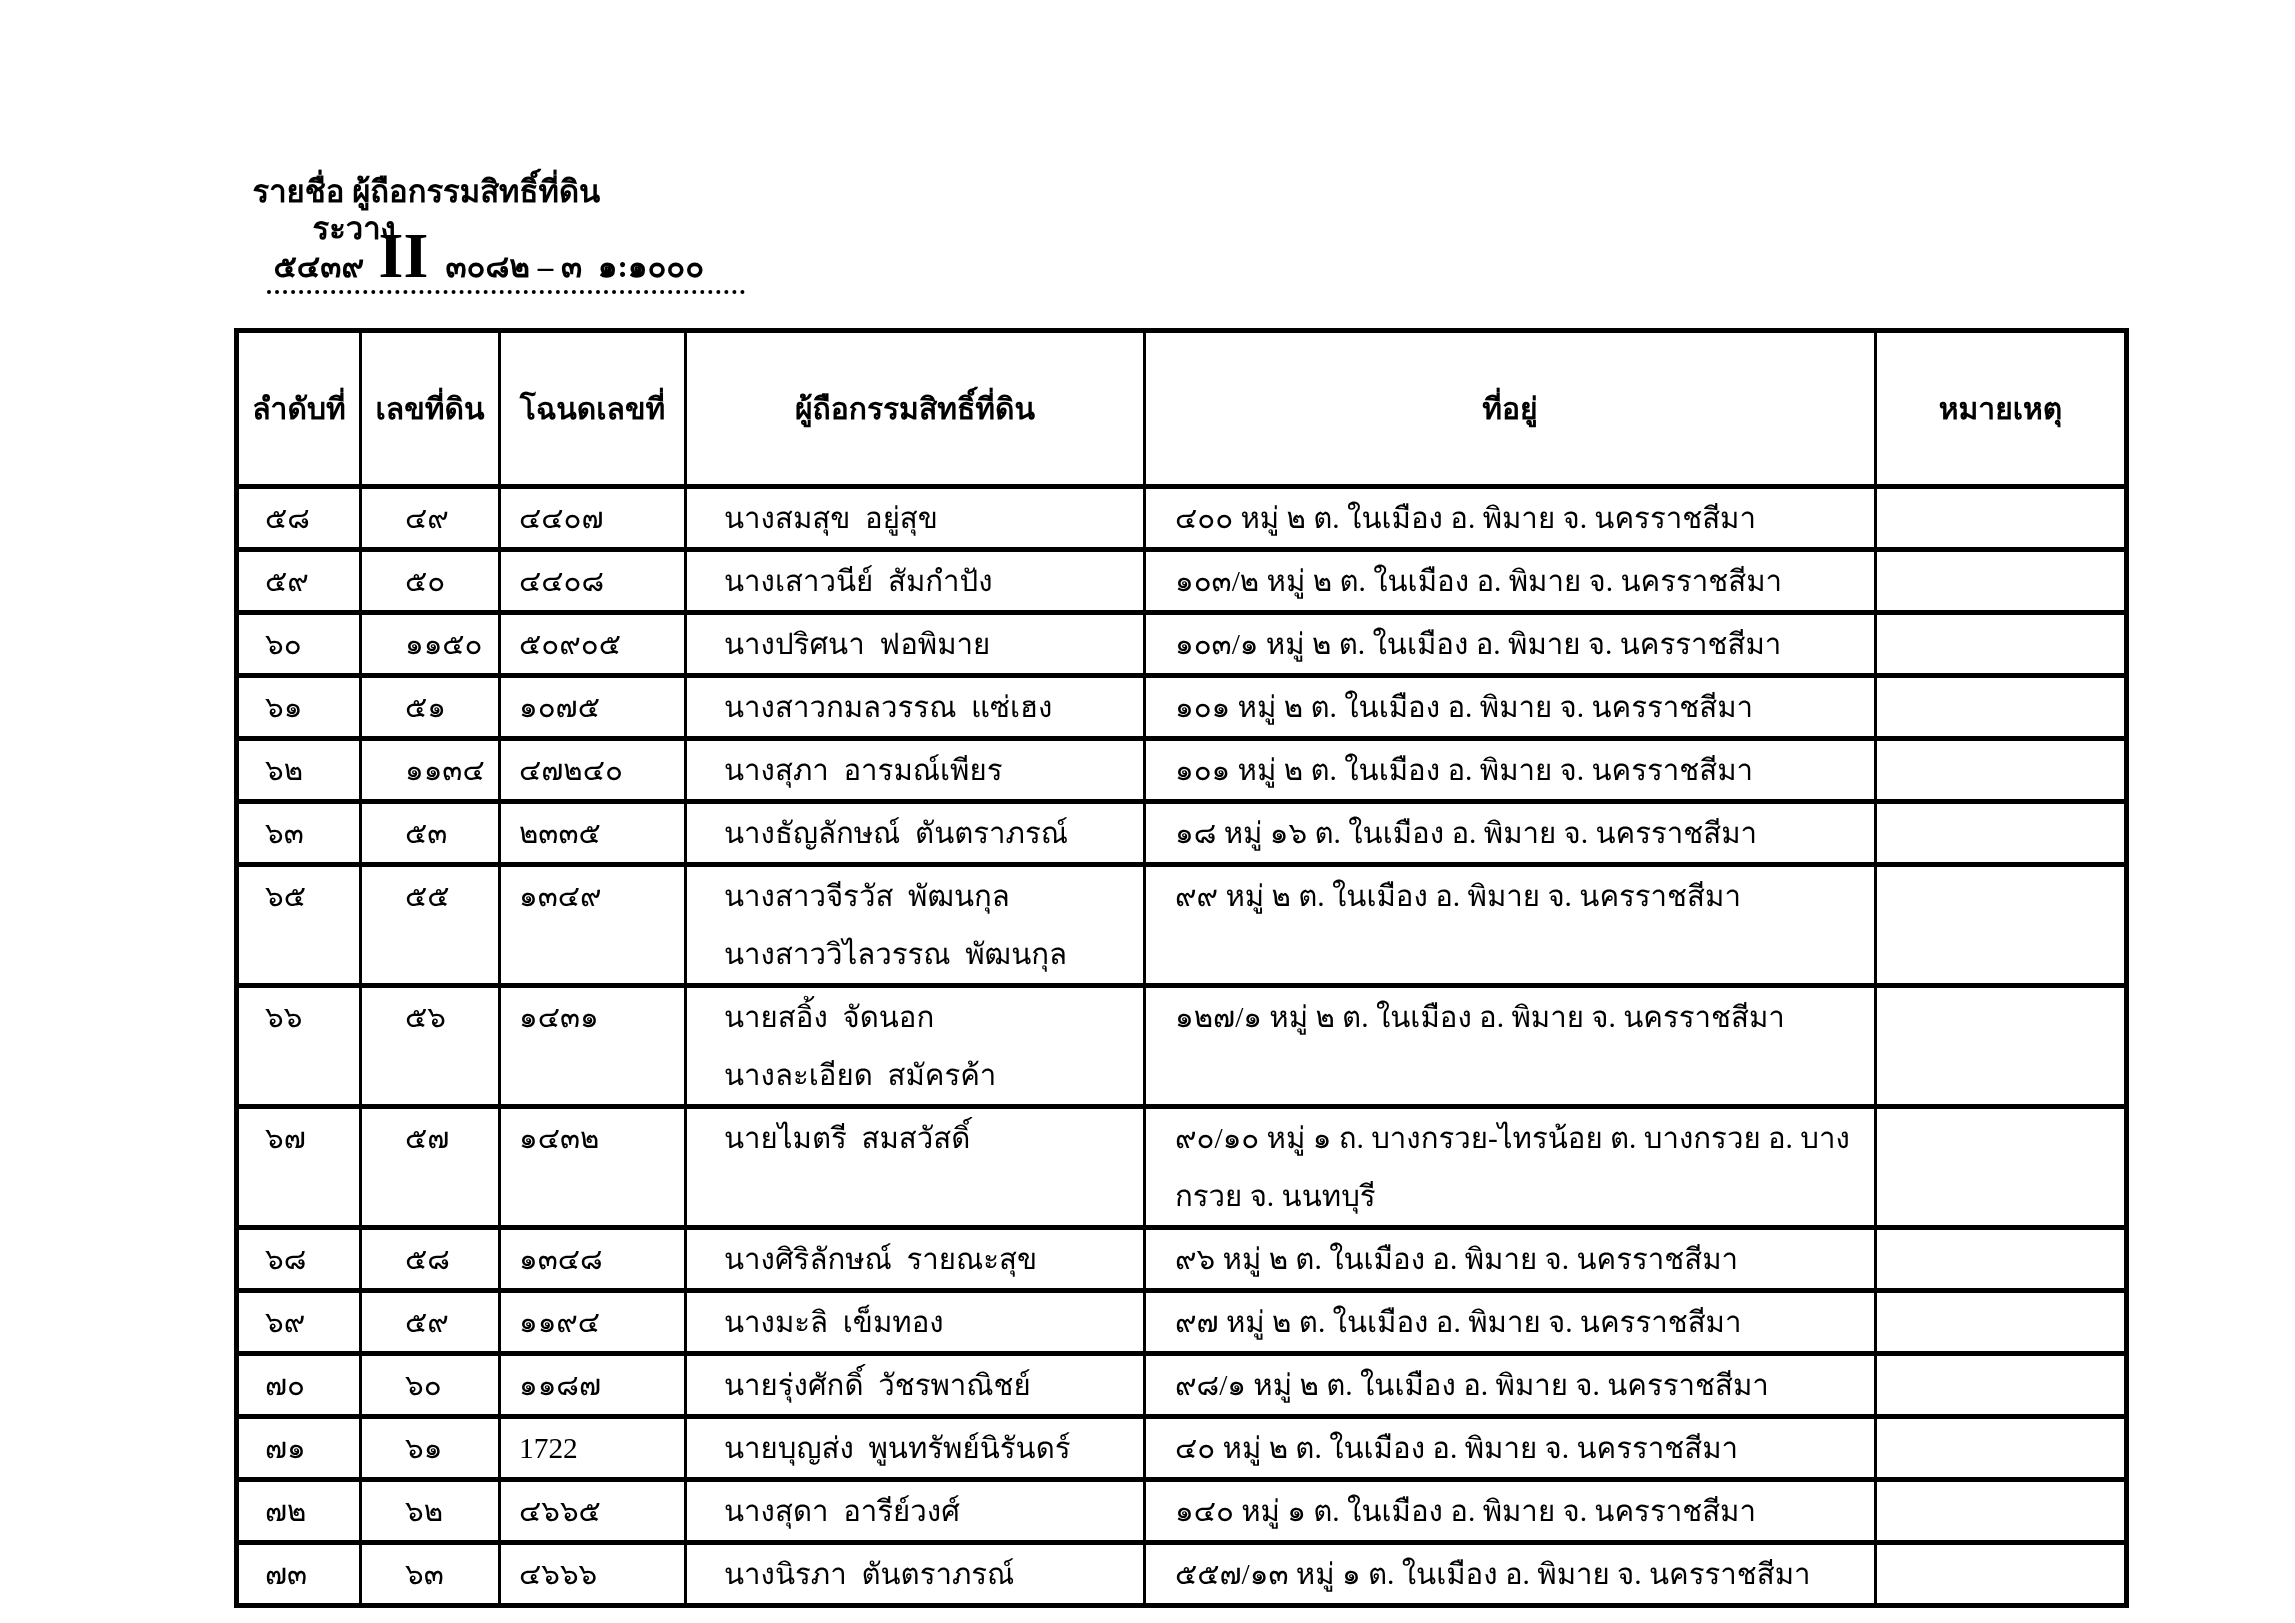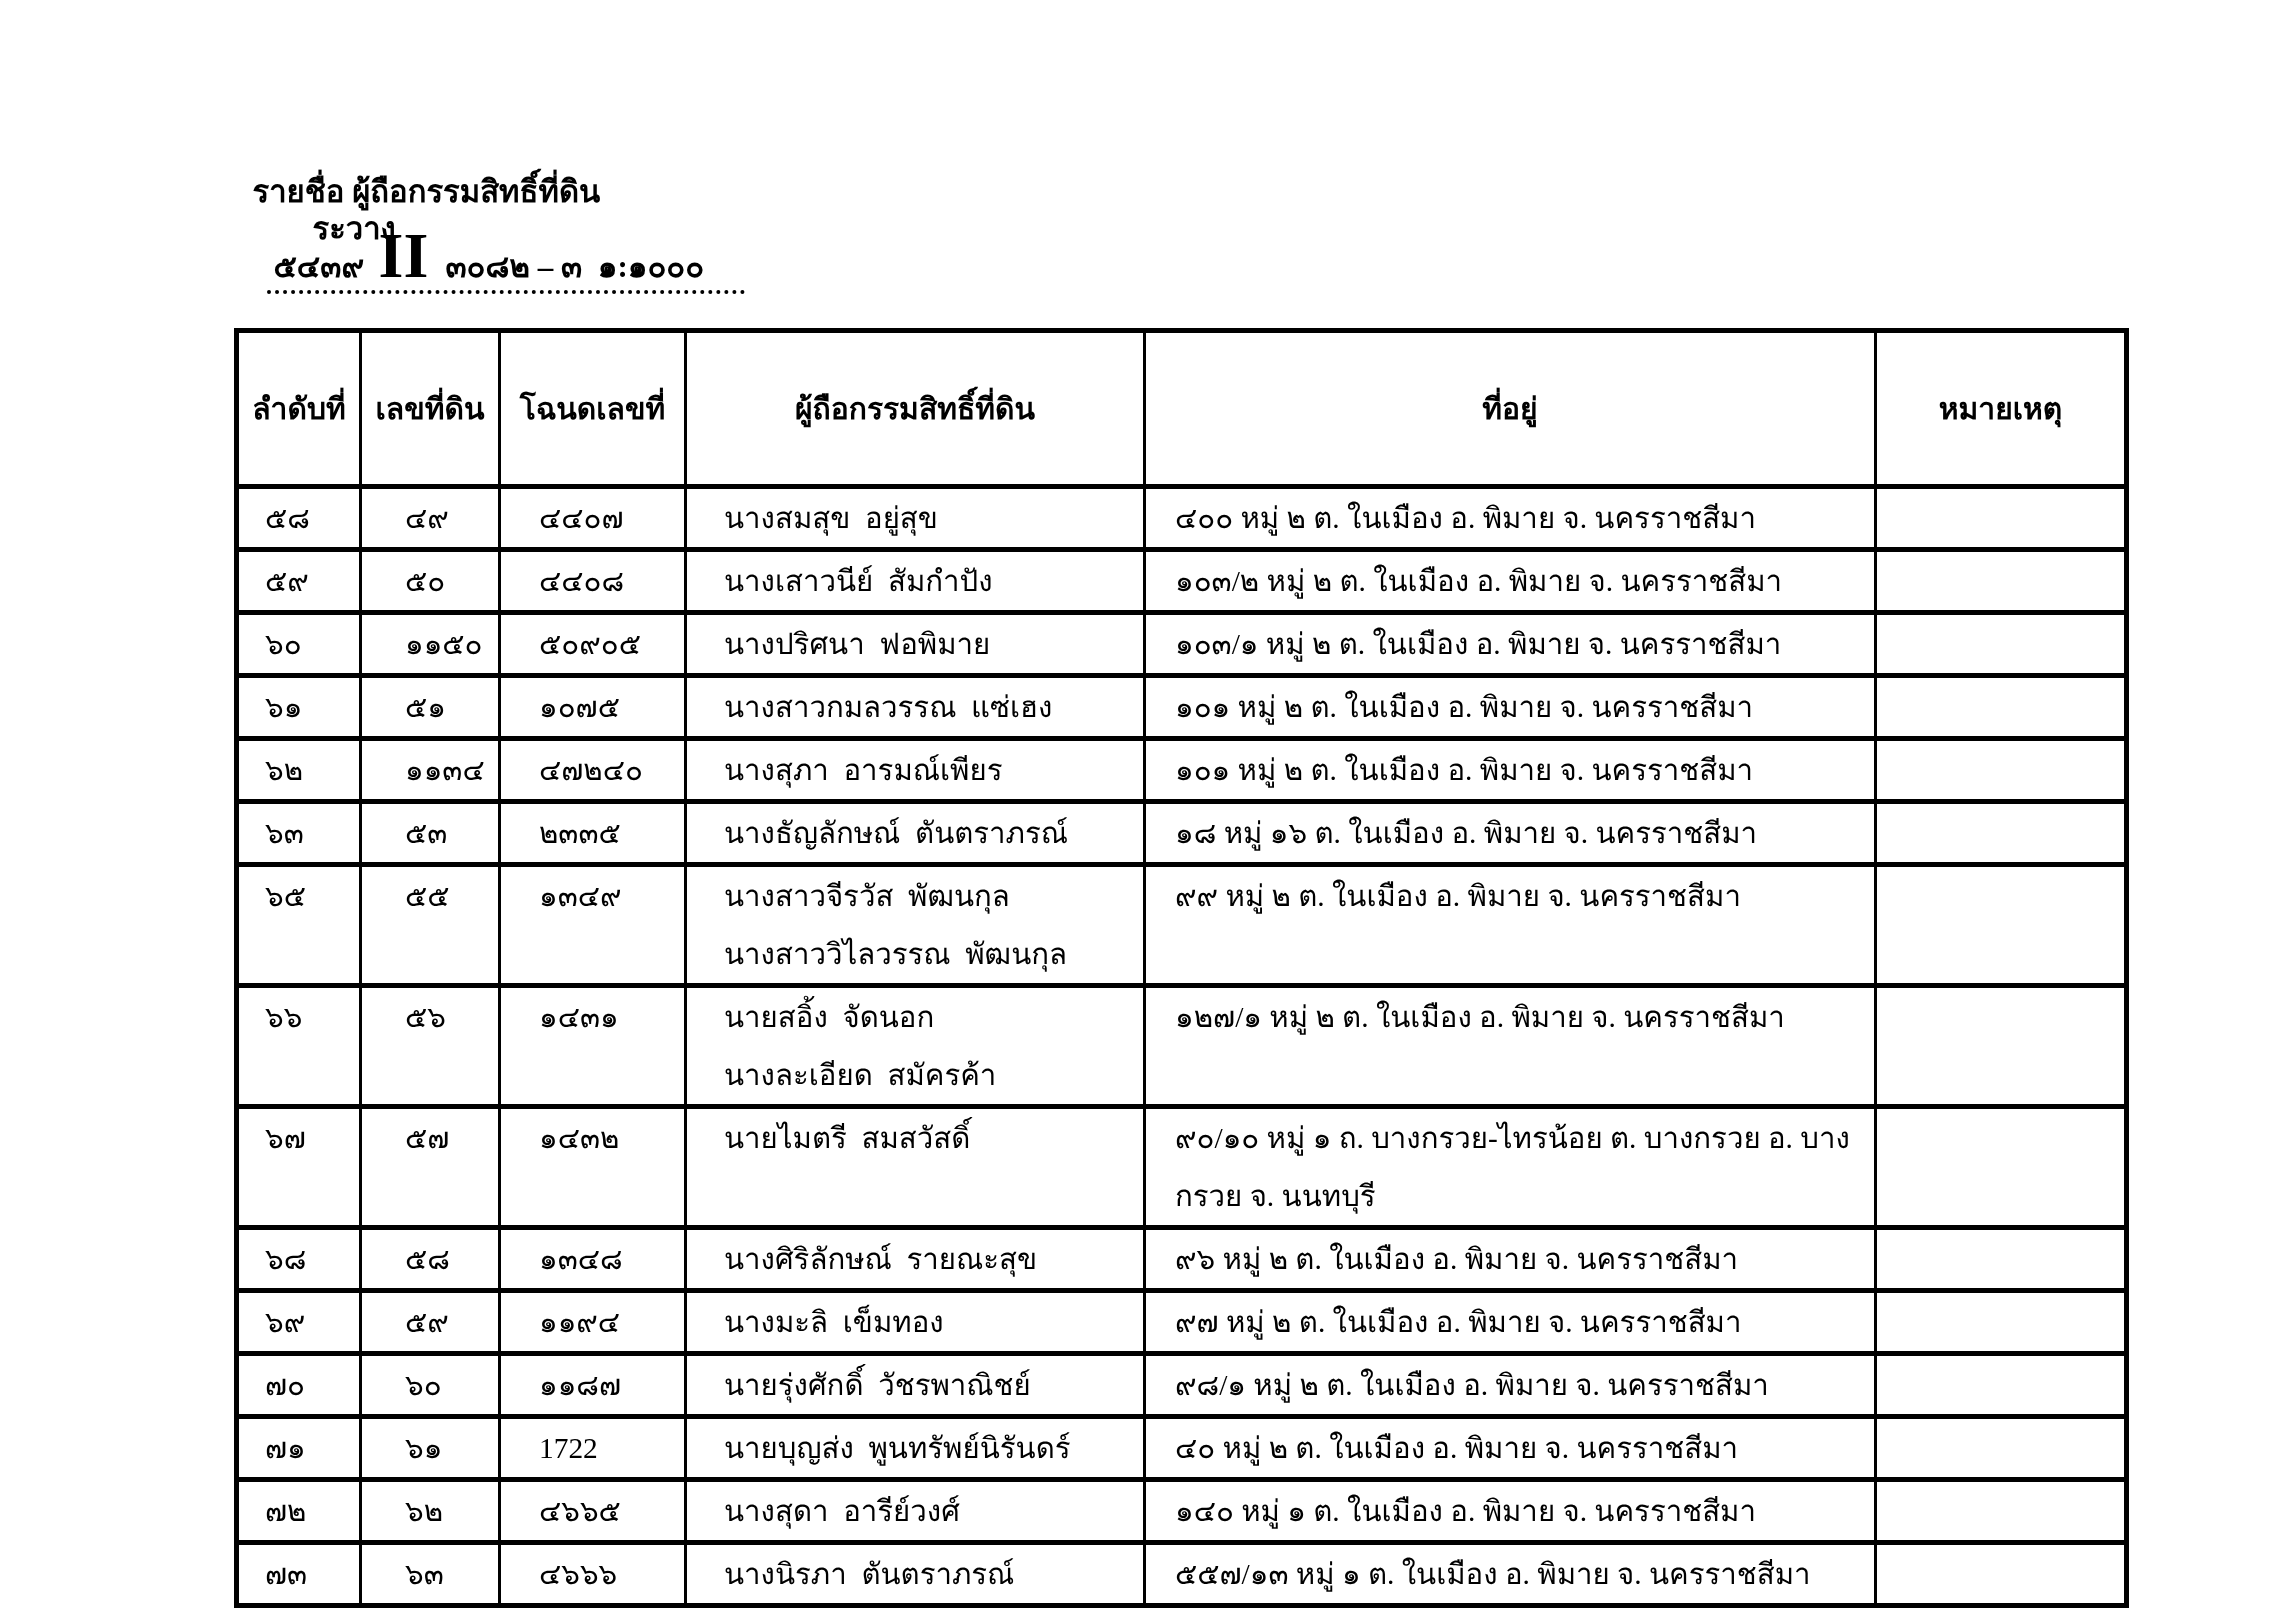--- a/index.html
+++ b/index.html
@@ -65,21 +65,21 @@
   }
   .cell-line {
     height: 58px;
     display: flex;
     align-items: center;
     white-space: pre;
     line-height: 1.1;
   }
   td.c-seq  .cell-line { padding-left: 26px; }
   td.c-land .cell-line { padding-left: 43px; }
-  td.c-deed .cell-line { padding-left: 38px; }
+  td.c-deed .cell-line { padding-left: 18px; }
   td.c-holder .cell-line { padding-left: 37px; }
   td.c-address .cell-line { padding-left: 29px; padding-right: 20px; }
   td.c-remark .cell-line { padding-left: 13px; }
   tr.single td { height: 58px; }
   tr.tall td { height: 115px; }
 </style>
 </head>
 <body>
 
 <div class="doc-title">

